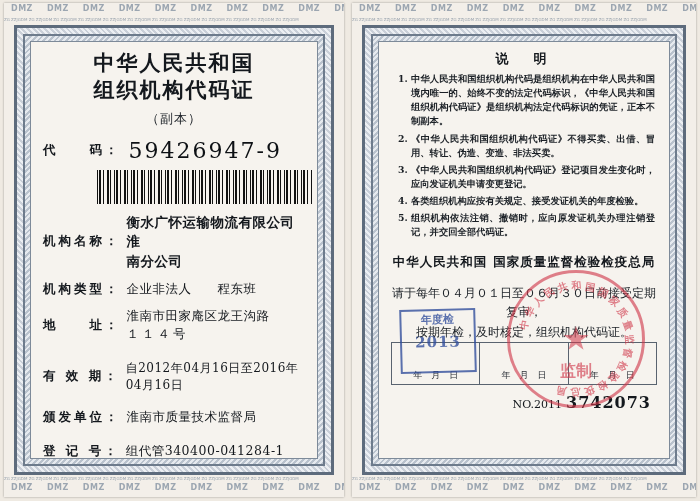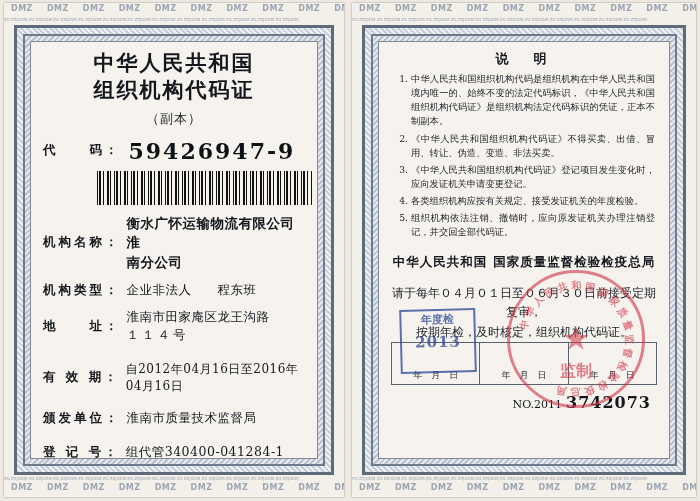--- a/index.html
+++ b/index.html
@@ -134,21 +134,21 @@
   .row .val {
     flex: 1 1 auto;
     padding-left: 6px;
     letter-spacing: .5px;
     line-height: 1.45;
   }
   .code-row { margin-top: 10px; align-items: center; }
   .code-val {
     font-family: "DejaVu Serif", serif;
     font-size: 22px;
-    font-weight: bold;
+    font-weight: normal;
     letter-spacing: 2px;
     color: #0d1014;
     padding-left: 8px;
     text-align: center;
   }
 
   .barcode {
     margin: 7px 0 2px 54px;
     height: 34px;
     width: 215px;
@@ -180,21 +180,21 @@
   }
   .notice-list {
     margin: 0;
     padding: 0 2px 0 20px;
     font-family: "DejaVu Serif", serif;
     font-size: 9.3px;
     line-height: 1.52;
     color: #1b2026;
     text-align: justify;
   }
-  .notice-list li { margin-bottom: 3px; }
+  .notice-list li { margin-bottom: 3px; font-weight: bold; }
 
   .issuer {
     display: flex;
     justify-content: center;
     gap: 6px;
     margin-top: 14px;
     font-family: "DejaVu Serif", serif;
     font-size: 12.5px;
     font-weight: bold;
     color: #14181d;

